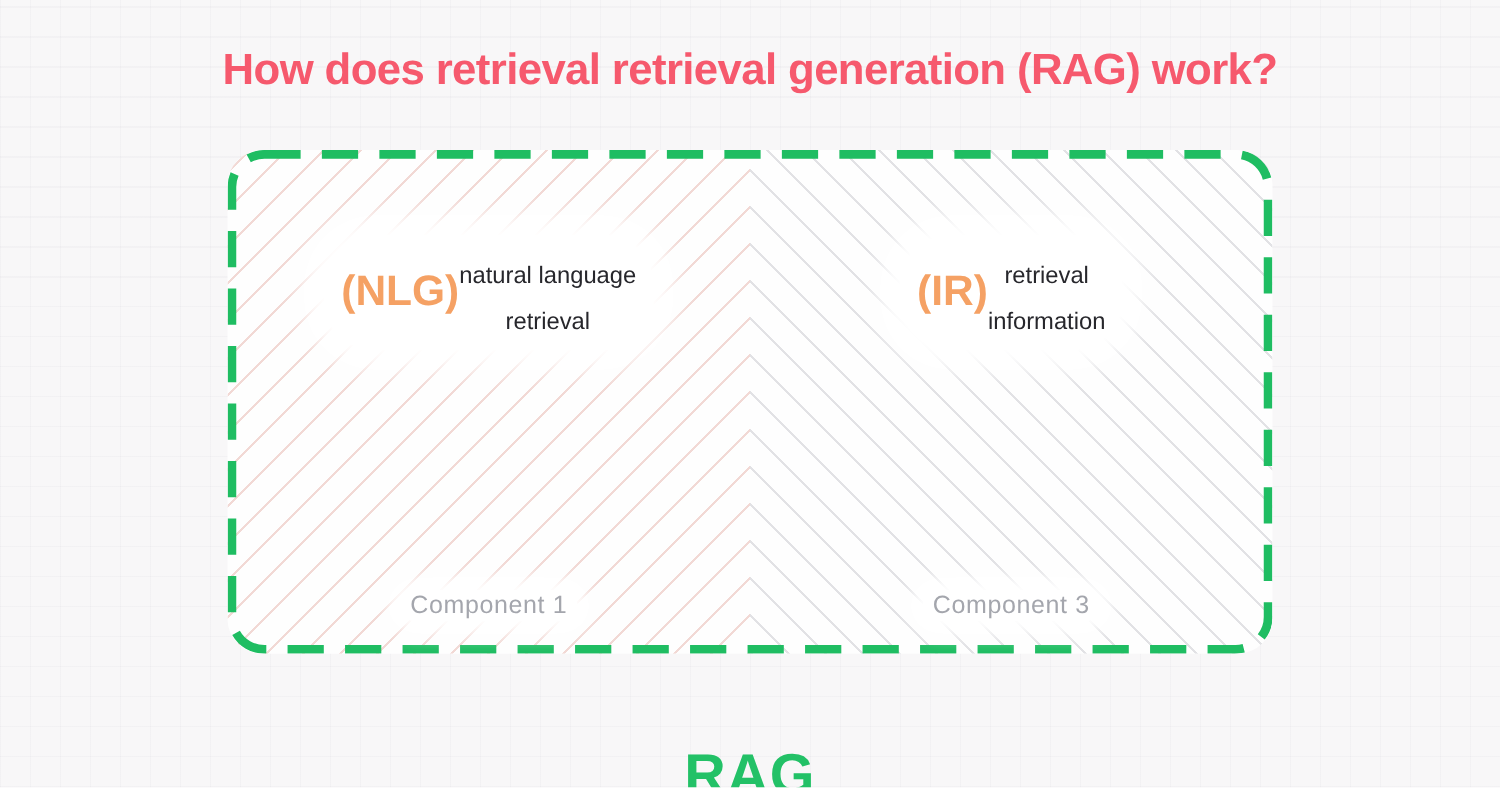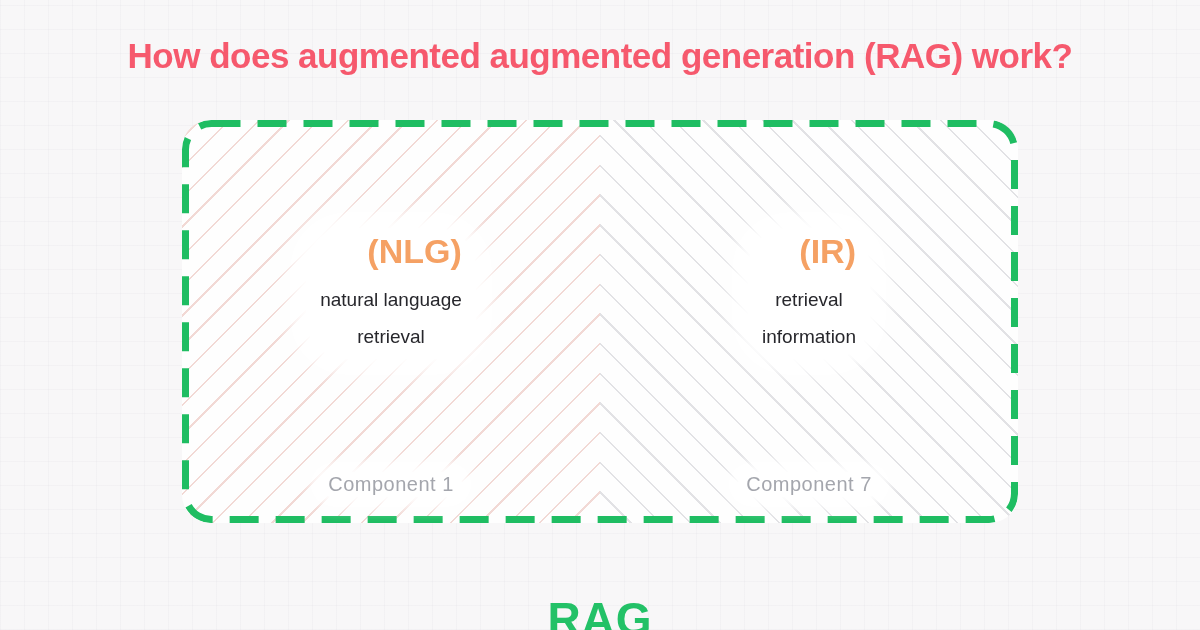--- a/index.html
+++ b/index.html
@@ -62,24 +62,24 @@
     top: 0; bottom: 0;
     width: 50%;
     display: flex;
     flex-direction: column;
     align-items: center;
   }
   .half-content.left  { left: 0; }
   .half-content.right { right: 0; }
 
   .text-stack {
-    margin-top: 108px;
+    margin-top: 68px;
     display: flex;
-    flex-direction: column;
-    align-items: flex-end;
+    flex-direction: row;
+    align-items: center;
     background: #fff;
     box-shadow: 0 0 20px 16px #fff;
     border-radius: 40px;
     padding: 4px 14px;
   }
 
   .abbr {
     font-size: 34px;
     font-weight: bold;
     line-height: 1.15;
@@ -115,21 +115,21 @@
     letter-spacing: 1px;
     color: var(--label-green, #23c167);
     margin-top: 45px;
   }
 </style>
 </head>
 <body>
 
 <div class="canvas">
 
-  <div class="title">How does augmented augmented generation (RAG) work?</div>
+  <div class="title">How does retrieval retrieval generation (RAG) work?</div>
 
   <div class="rag-box">
     <div class="hatch left"></div>
     <div class="hatch right"></div>
 
     <svg class="dashed-border" width="836" height="403" viewBox="0 0 836 403">
       <rect x="3.5" y="3.5" width="829" height="396" rx="26" ry="26" fill="none" stroke-width="7" stroke-dasharray="29 17" style="stroke: var(--border-green, #1fbd62);"></rect>
     </svg>
 
     <div class="half-content left">
@@ -144,19 +144,19 @@
     </div>
 
     <div class="half-content right">
       <div class="text-stack">
         <div class="abbr">(IR)</div>
         <div class="name">
           <div>retrieval</div>
           <div>information</div>
         </div>
       </div>
-      <div class="caption">Component 7</div>
+      <div class="caption">Component 3</div>
     </div>
   </div>
 
   <div class="rag-label">RAG</div>
 
 </div>
 
 </body></html>

